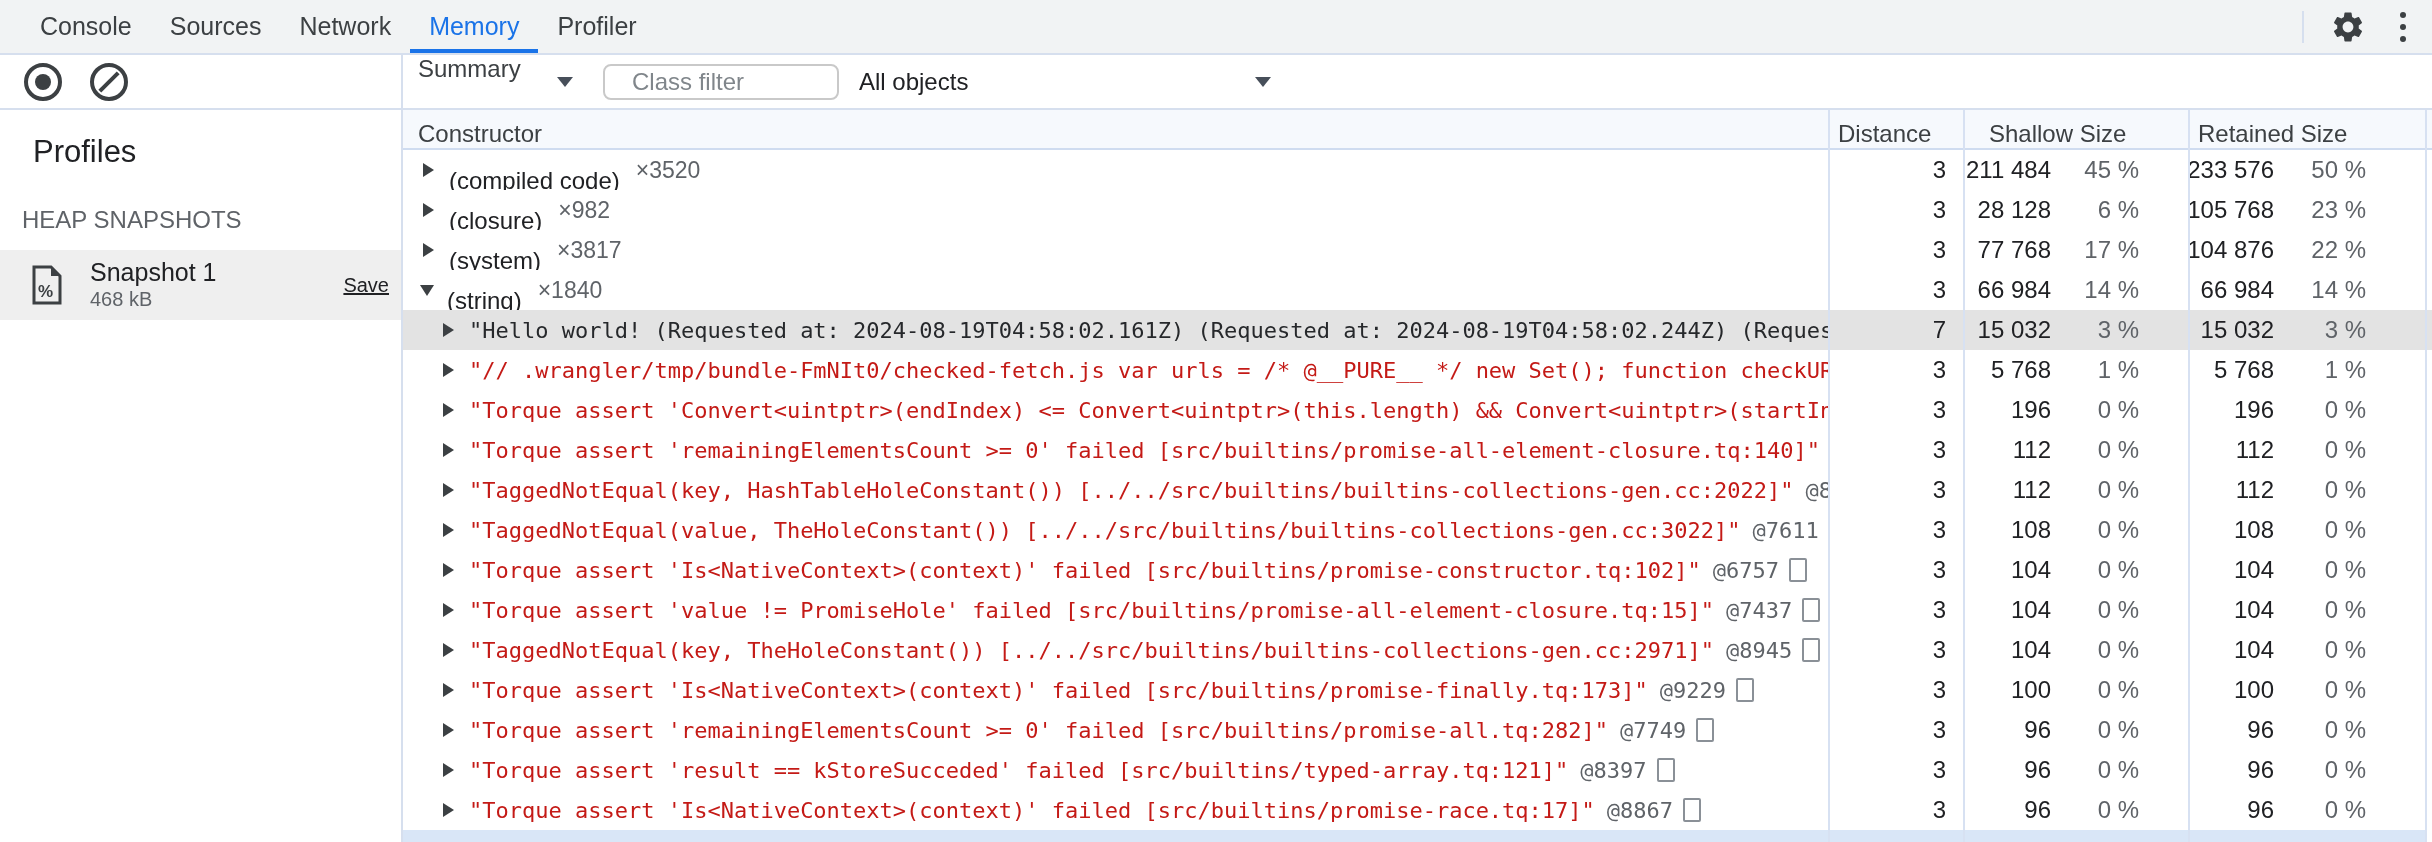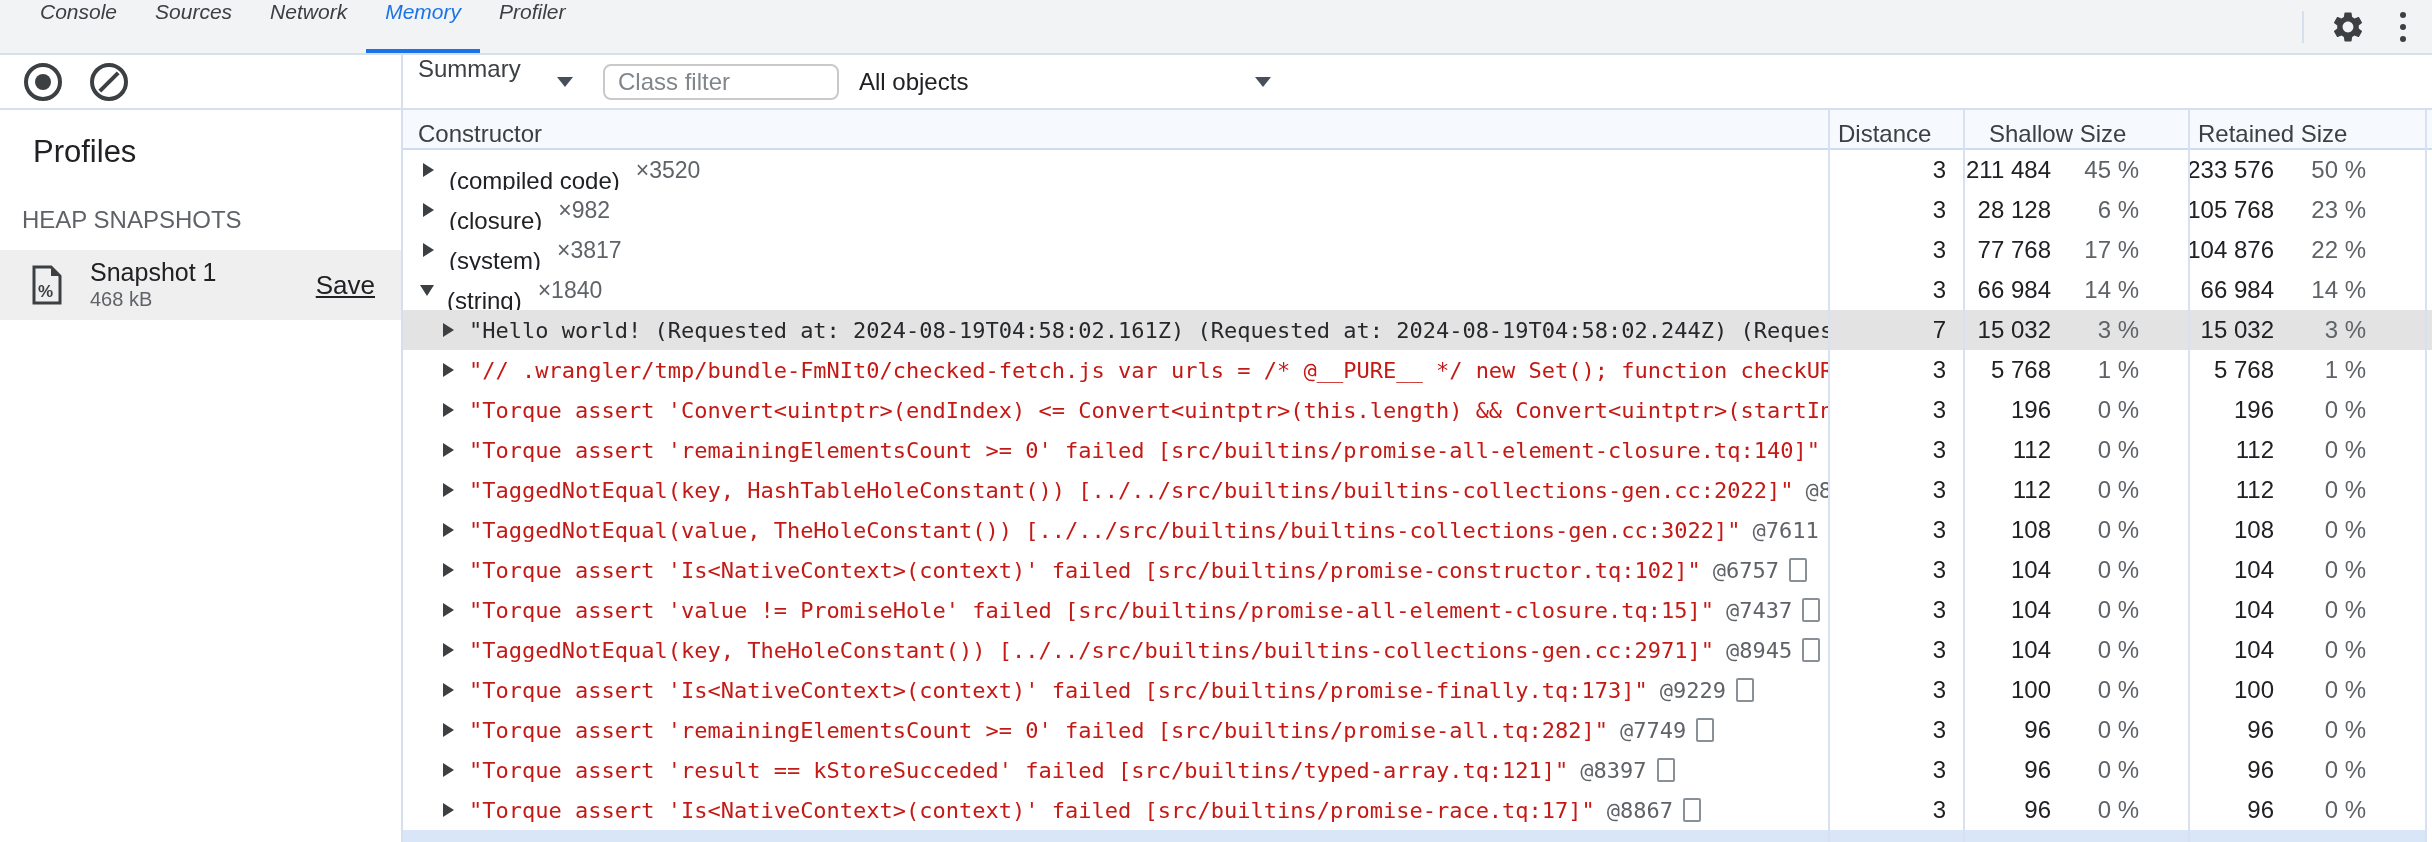--- a/index.html
+++ b/index.html
@@ -2,21 +2,21 @@
 <html><head>
 <meta charset="utf-8">
 <style>
   html,body{margin:0;padding:0;background:#fff;}
   .devtools{position:relative;width:2432px;height:842px;overflow:hidden;
     font-family:"Liberation Sans",sans-serif;color:#202124;background:#fff;}
 
   
   .tabbar{position:absolute;top:0;left:0;width:2432px;height:55px;background:#f1f3f4;
     border-bottom:2px solid #d6dfee;box-sizing:border-box;display:flex;align-items:stretch;}
-  .tab{display:flex;padding:0 19px;font-size:21px;color:#3c4043;position:relative;cursor:default;font-style:italic;}
+  .tab{display:flex;align-items:center;padding:0 19px;font-size:25px;color:#3c4043;position:relative;cursor:default;}
   .tab:first-child{margin-left:21px;}
   .tab.active{color:#1a73e8;}
   .tab-indicator{position:absolute;left:0;right:0;bottom:0;height:4px;background:#1a73e8;}
   .tabbar-right{position:absolute;right:0;top:0;height:53px;display:flex;align-items:center;background:#f1f3f4;padding-right:16px;}
   .tab-divider{width:2px;height:32px;background:#d6dfee;margin-right:26px;}
   .gear{width:36px;height:36px;margin-right:34px;}
   .kebab{display:flex;flex-direction:column;gap:6px;margin-right:10px;}
   .kebab i{width:6px;height:6px;border-radius:50%;background:#3c4043;}
 
   
@@ -30,30 +30,30 @@
   .clear-icon{width:30px;height:30px;border:4px solid #3c4043;border-radius:50%;position:relative;}
   .clear-icon::after{content:"";position:absolute;left:50%;top:50%;width:26px;height:4px;background:#3c4043;
     transform:translate(-50%,-50%) rotate(-45deg);}
   .profiles-heading{padding:24px 0 0 17px;font-size:31px;color:#202124;margin-left:16px;}
   .heap-heading{padding:36px 0 16px 22px;font-size:24px;color:#5f6368;}
   .snapshot-item{height:70px;background:#efefef;display:flex;align-items:center;padding-left:30px;box-sizing:border-box;}
   .doc-icon{width:32px;height:40px;flex:none;}
   .snap-text{margin-left:28px;display:flex;flex-direction:column;}
   .snap-name{font-size:25px;color:#202124;line-height:27px;}
   .snap-size{font-size:20px;color:#5f6368;margin-top:2px;}
-  .save-link{margin-left:auto;margin-right:26px;font-size:26px;color:#202124;text-decoration:underline;cursor:pointer;}
+  .save-link{margin-left:auto;margin-right:12px;font-size:20px;color:#202124;text-decoration:underline;cursor:pointer;}
 
   
   .main{position:absolute;top:0;left:403px;right:0;bottom:0;}
   .main-toolbar{position:relative;height:55px;border-bottom:2px solid #d6dfee;box-sizing:border-box;background:#fff;}
   .perspective{position:absolute;left:15px;top:0;height:53px;display:flex;align-items:flex-start;font-size:24px;color:#3c4043;}
   .chev{width:0;height:0;border-left:8px solid transparent;border-right:8px solid transparent;border-top:10px solid #474f5a;}
   .persp-chev{position:absolute;left:154px;top:22px;}
   .class-filter{position:absolute;left:200px;top:9px;width:236px;height:36px;box-sizing:border-box;
-    border:2px solid #c9c9c9;border-radius:8px;font-size:24px;color:#202124;padding:0 13px;outline:none;
+    border:2px solid #c9c9c9;border-radius:8px;font-size:24px;color:#202124;padding:0 27px;outline:none;
     font-family:"Liberation Sans",sans-serif;}
   .class-filter::placeholder{color:#80868b;}
   .objects-label{position:absolute;left:456px;top:0;height:53px;display:flex;align-items:center;font-size:24px;color:#202124;}
   .objects-chev{position:absolute;left:852px;top:22px;}
 
   
   .grid{position:absolute;top:55px;left:0;right:0;bottom:0;overflow:hidden;background:#fff;}
   .grid-header{height:40px;background:#f6f9fd;border-bottom:2px solid #cfdcf0;box-sizing:border-box;
     display:flex;align-items:flex-end;font-size:24px;color:#3c4043;}
   .h-con{width:1425px;padding-left:15px;box-sizing:border-box;flex:none;}

